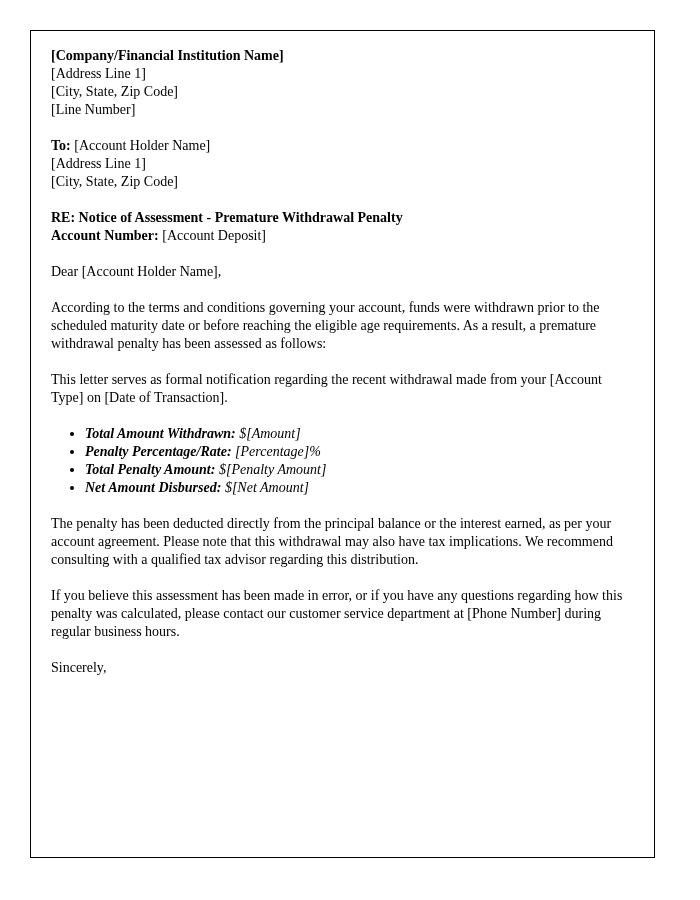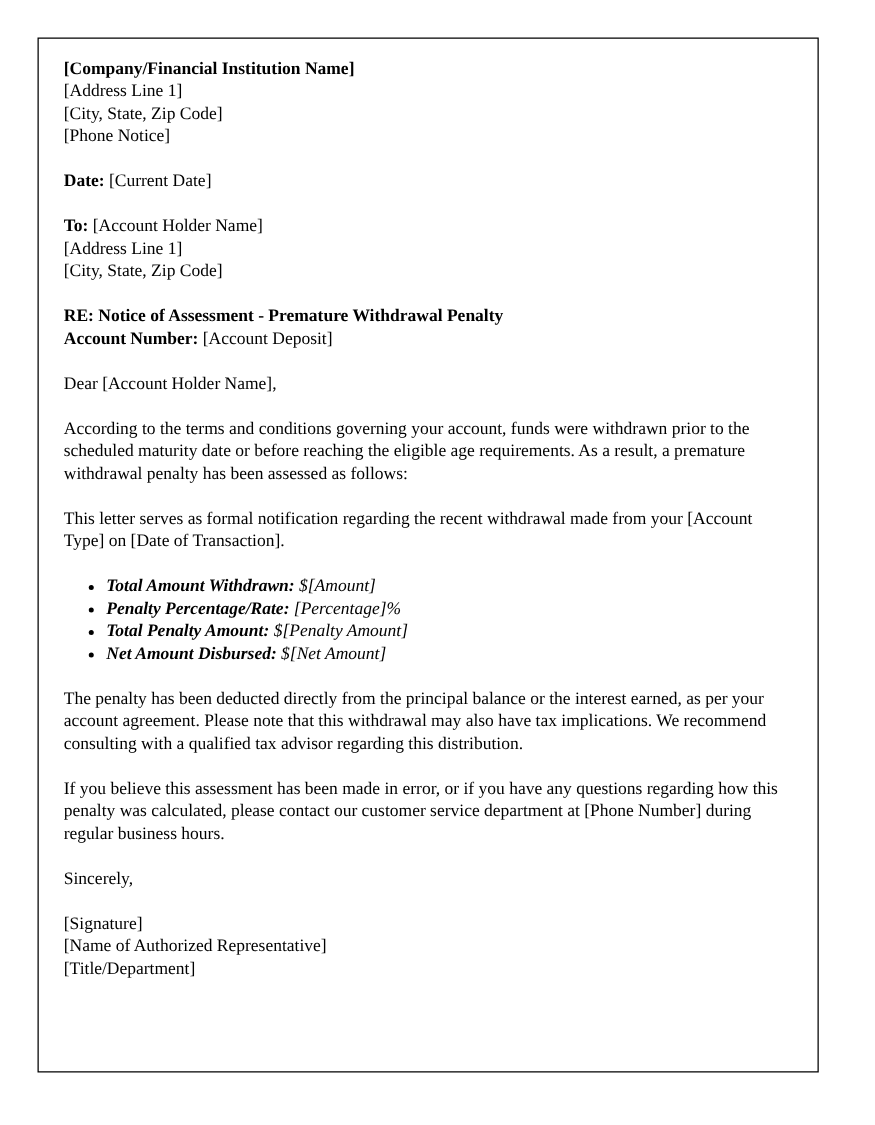--- a/index.html
+++ b/index.html
@@ -43,26 +43,23 @@
 </head>
 <body>
 
 <div class="page">
   <div class="letter">
 
     <div class="block">
       <div class="line b">[Company/Financial Institution Name]</div>
       <div class="line">[Address Line 1]</div>
       <div class="line">[City, State, Zip Code]</div>
-      <div class="line">[Phone Notice]</div>
+      <div class="line">[Line Number]</div>
     </div>
 
-    <div class="block">
-      <div class="line"><span class="b">Date:</span><span> [Current Date]</span></div>
-    </div>
 
     <div class="block">
       <div class="line"><span class="b">To:</span><span> [Account Holder Name]</span></div>
       <div class="line">[Address Line 1]</div>
       <div class="line">[City, State, Zip Code]</div>
     </div>
 
     <div class="block">
       <div class="line b">RE: Notice of Assessment - Premature Withdrawal Penalty</div>
       <div class="line"><span class="b">Account Number:</span><span> [Account Deposit]</span></div>
@@ -80,20 +77,15 @@
       <li><span class="b">Total Penalty Amount:</span><span> $[Penalty Amount]</span></li>
       <li><span class="b">Net Amount Disbursed:</span><span> $[Net Amount]</span></li>
     </ul>
 
     <p class="para">The penalty has been deducted directly from the principal balance or the interest earned, as per your account agreement. Please note that this withdrawal may also have tax implications. We recommend consulting with a qualified tax advisor regarding this distribution.</p>
 
     <p class="para">If you believe this assessment has been made in error, or if you have any questions regarding how this penalty was calculated, please contact our customer service department at [Phone Number] during regular business hours.</p>
 
     <p class="para">Sincerely,</p>
 
-    <div class="block">
-      <div class="line">[Signature]</div>
-      <div class="line">[Name of Authorized Representative]</div>
-      <div class="line">[Title/Department]</div>
-    </div>
 
   </div>
 </div>
 
 </body></html>

